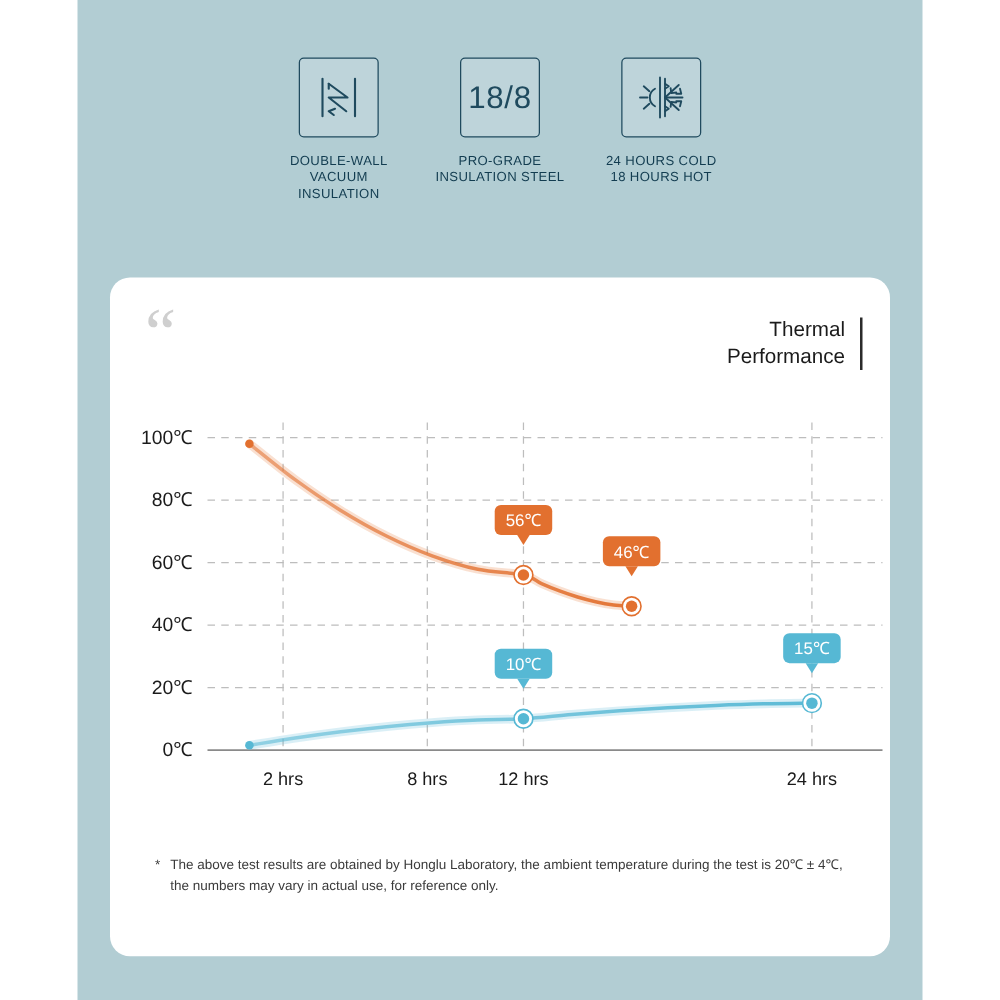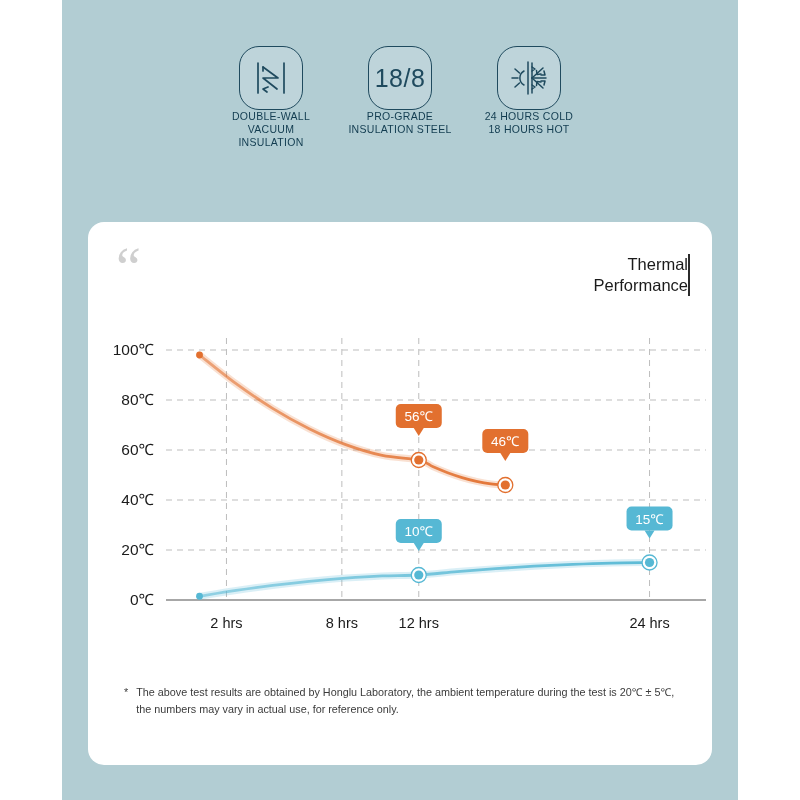--- a/index.html
+++ b/index.html
@@ -44,29 +44,30 @@
   .feature {
     width: 110px;
     display: flex;
     flex-direction: column;
     align-items: center;
   }
   .feature-box {
     width: 64px;
     height: 64px;
     border: 1.6px solid #1f4a5e;
-    border-radius: 20px;
+    border-radius: 4px;
     background: #bed4da;
     display: flex;
     align-items: center;
     justify-content: center;
     box-sizing: border-box;
   }
   .feature-box svg { display: block; }
   .feature-text {
+    margin-top: 13px;
     text-align: center;
     font-size: 10.5px;
     line-height: 13px;
     letter-spacing: 0.3px;
     color: #123c50;
     white-space: pre-line;
   }
   .steel-num {
     font-size: 25px;
     color: #1f4a5e;
@@ -95,20 +96,21 @@
     font-family: "Liberation Serif", serif;
     user-select: none;
   }
 
   #title-wrap {
     position: absolute;
     right: 22px;
     top: 32px;
     display: flex;
     align-items: center;
+    gap: 12px;
   }
   #title-text {
     text-align: right;
     font-size: 16.5px;
     line-height: 21px;
     color: #1b1b1b;
     white-space: pre-line;
   }
   #title-rule {
     width: 2px;
@@ -275,17 +277,17 @@
           <g>
             <rect x="538.5384615384615" y="174.5" width="46" height="24" rx="5" ry="5" fill="#56b8d4"></rect>
             <path d="M 556.5384615384615 198.5 L 561.5384615384615 206.5 L 566.5384615384615 198.5 Z" fill="#56b8d4"></path>
             <text x="561.5384615384615" y="191.5" text-anchor="middle" font-family="&quot;Liberation Sans&quot;, sans-serif" font-size="13.5" fill="#ffffff">15℃</text>
           </g>
         </svg>
     </div>
 
     <div id="footnote">
       <span id="footnote-star">*</span>
-      <span>The above test results are obtained by Honglu Laboratory, the ambient temperature during the test is 20℃ ± 5℃, the numbers may vary in actual use, for reference only.</span>
+      <span>The above test results are obtained by Honglu Laboratory, the ambient temperature during the test is 20℃ ± 4℃, the numbers may vary in actual use, for reference only.</span>
     </div>
 
   </div>
 </div>
 
 </body></html>

